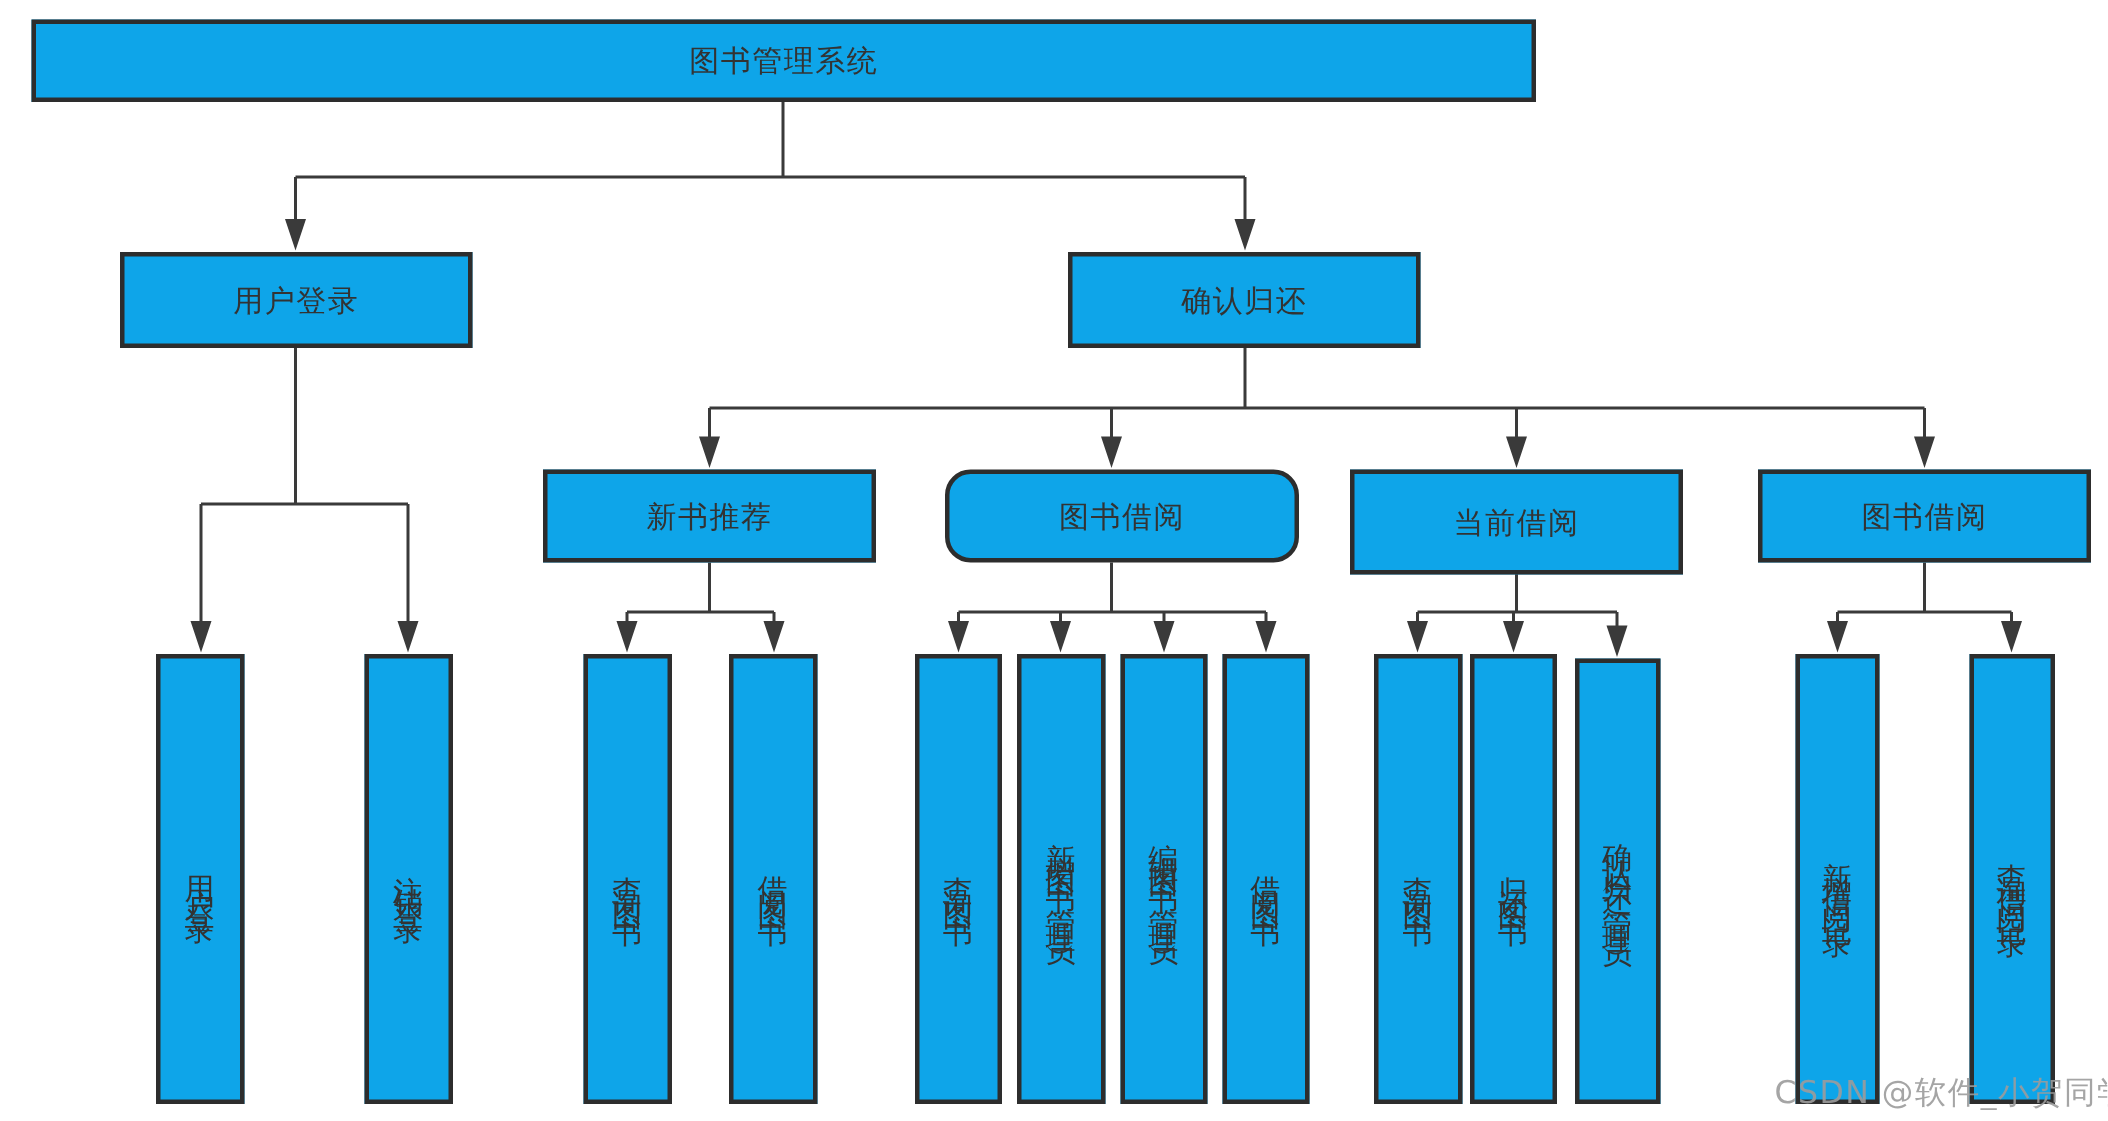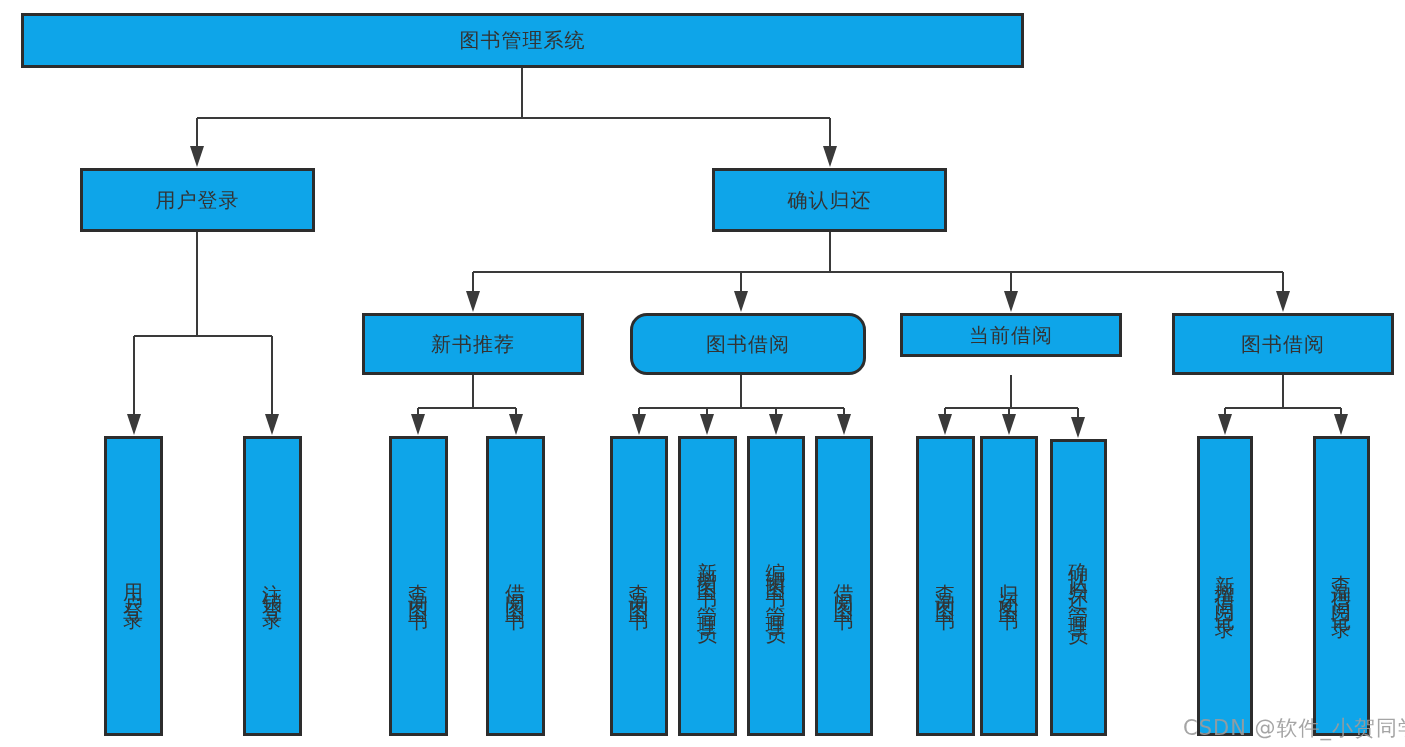--- a/index.html
+++ b/index.html
@@ -86,21 +86,21 @@
       M1334 414 L1348 414 L1341 435 Z"></path>
   </svg>
 
   <div class="node" style="left:21px; top:13px; width:1003px; height:55px;">图书管理系统</div>
 
   <div class="node" style="left:80px; top:168px; width:235px; height:64px;">用户登录</div>
   <div class="node" style="left:712px; top:168px; width:235px; height:64px;">确认归还</div>
 
   <div class="node" style="left:362px; top:313px; width:222px; height:62px;">新书推荐</div>
   <div class="node" style="left:630px; top:313px; width:236px; height:62px;border-radius:17px;">图书借阅</div>
-  <div class="node" style="left:900px; top:313px; width:222px; height:44px;">当前借阅</div>
+  <div class="node" style="left:900px; top:313px; width:222px; height:70px;">当前借阅</div>
   <div class="node" style="left:1172px; top:313px; width:222px; height:62px;">图书借阅</div>
 
   <div class="node vnode" style="left:104px; top:436px; width:59px; height:300px;">用户登录</div>
   <div class="node vnode" style="left:243px; top:436px; width:59px; height:300px;">注销登录</div>
 
   <div class="node vnode" style="left:389px; top:436px; width:59px; height:300px;">查询图书</div>
   <div class="node vnode" style="left:486px; top:436px; width:59px; height:300px;">借阅图书</div>
 
   <div class="node vnode" style="left:610px; top:436px; width:58px; height:300px;">查询图书</div>
   <div class="node vnode" style="left:678px; top:436px; width:59px; height:300px;">新增图书（管理员）</div>

